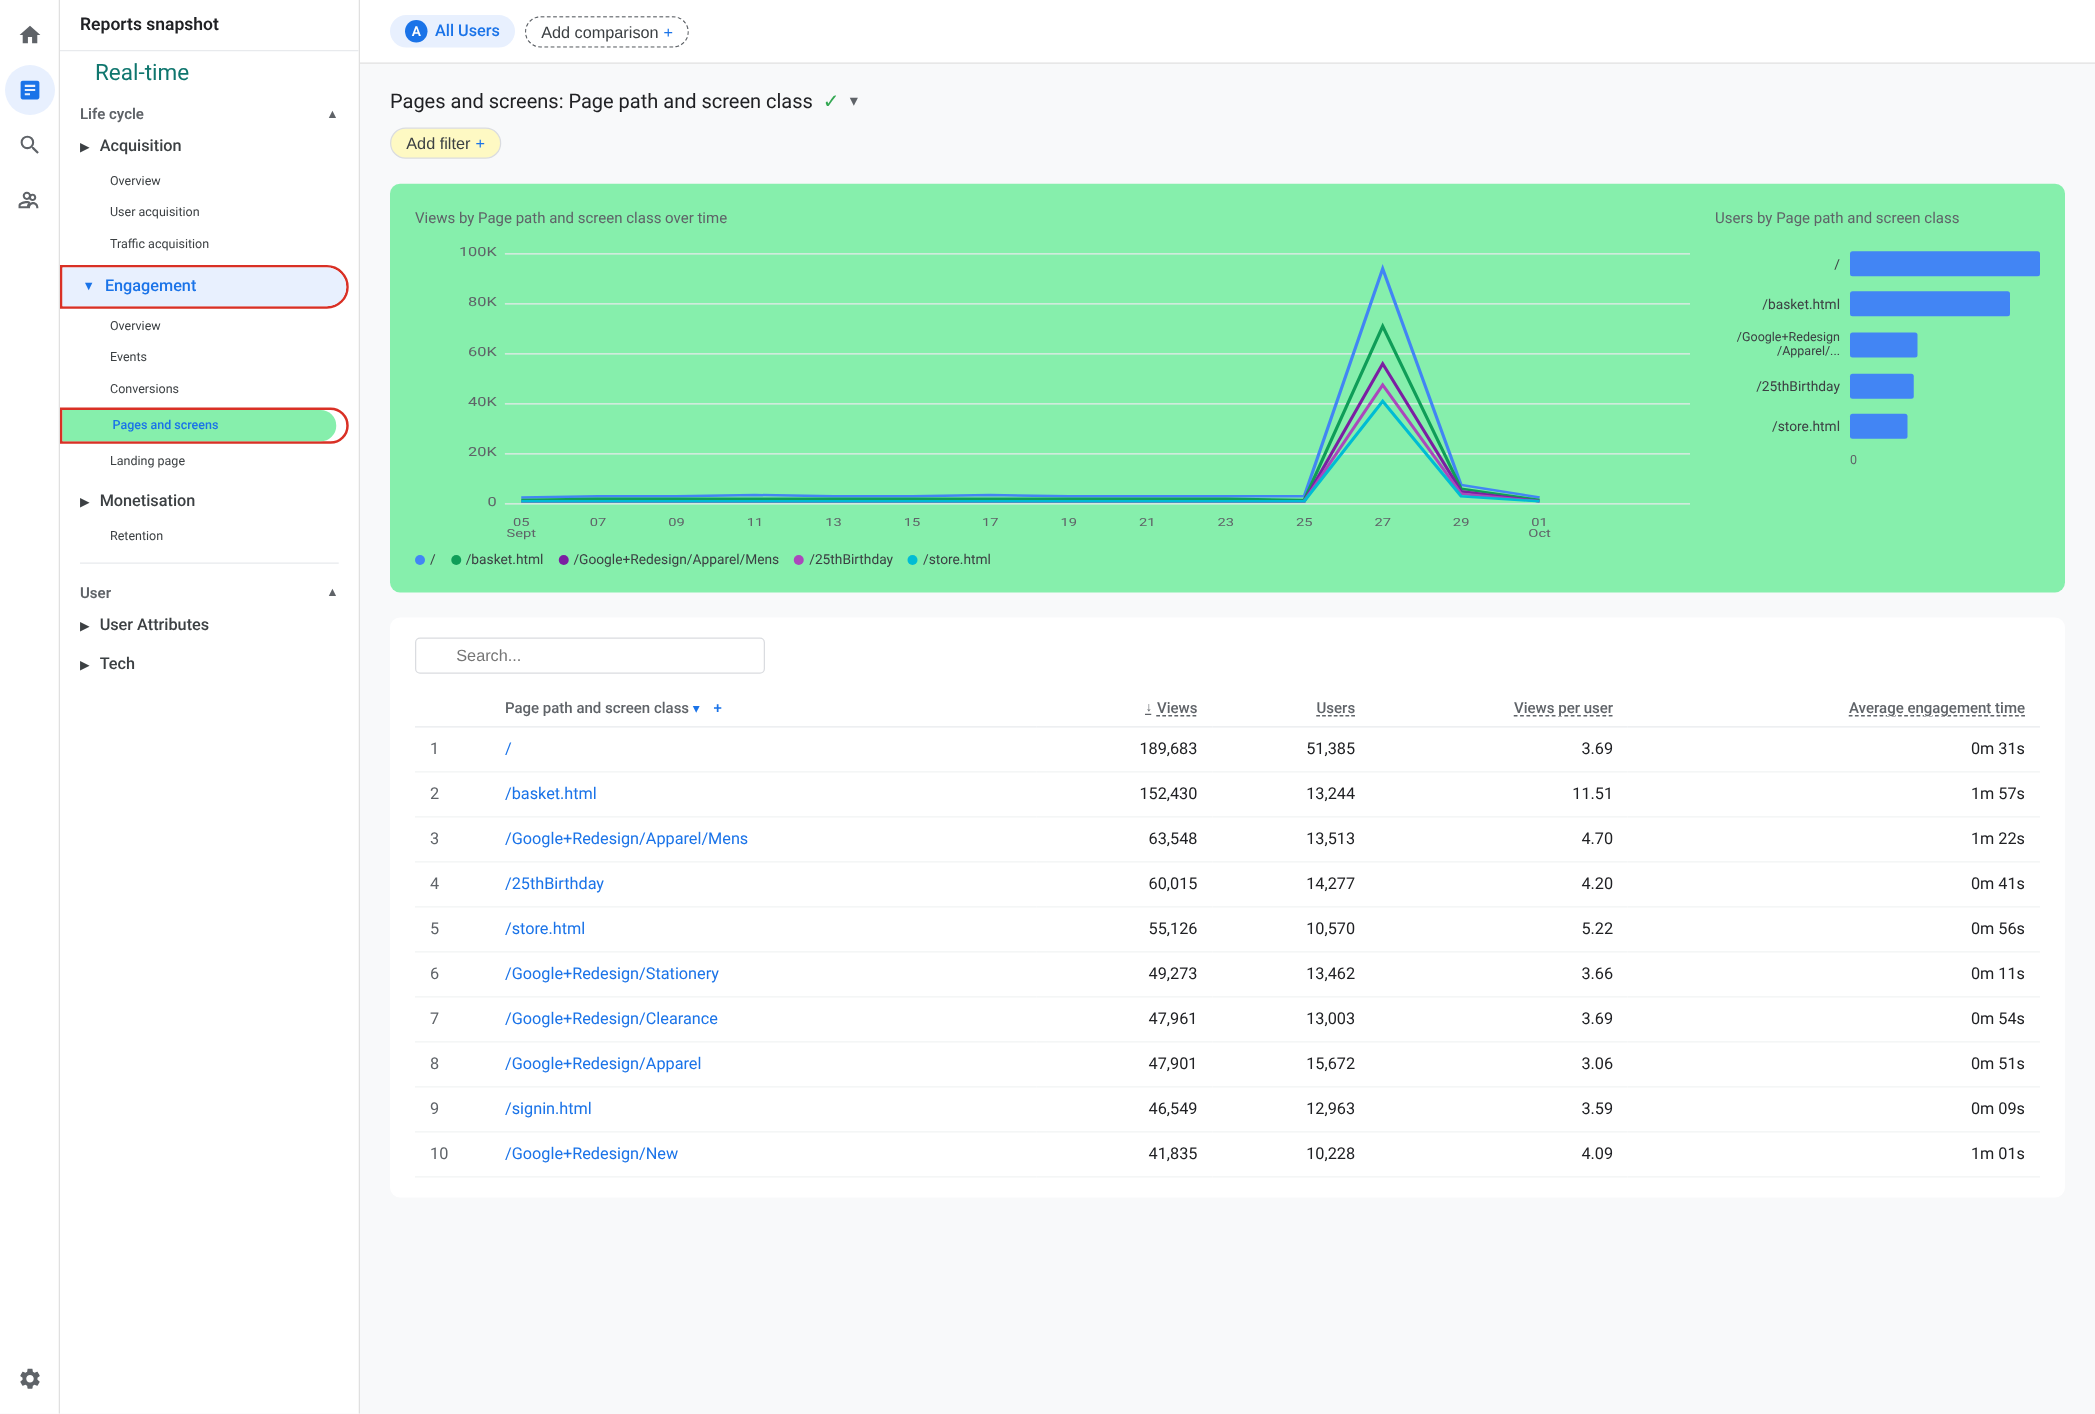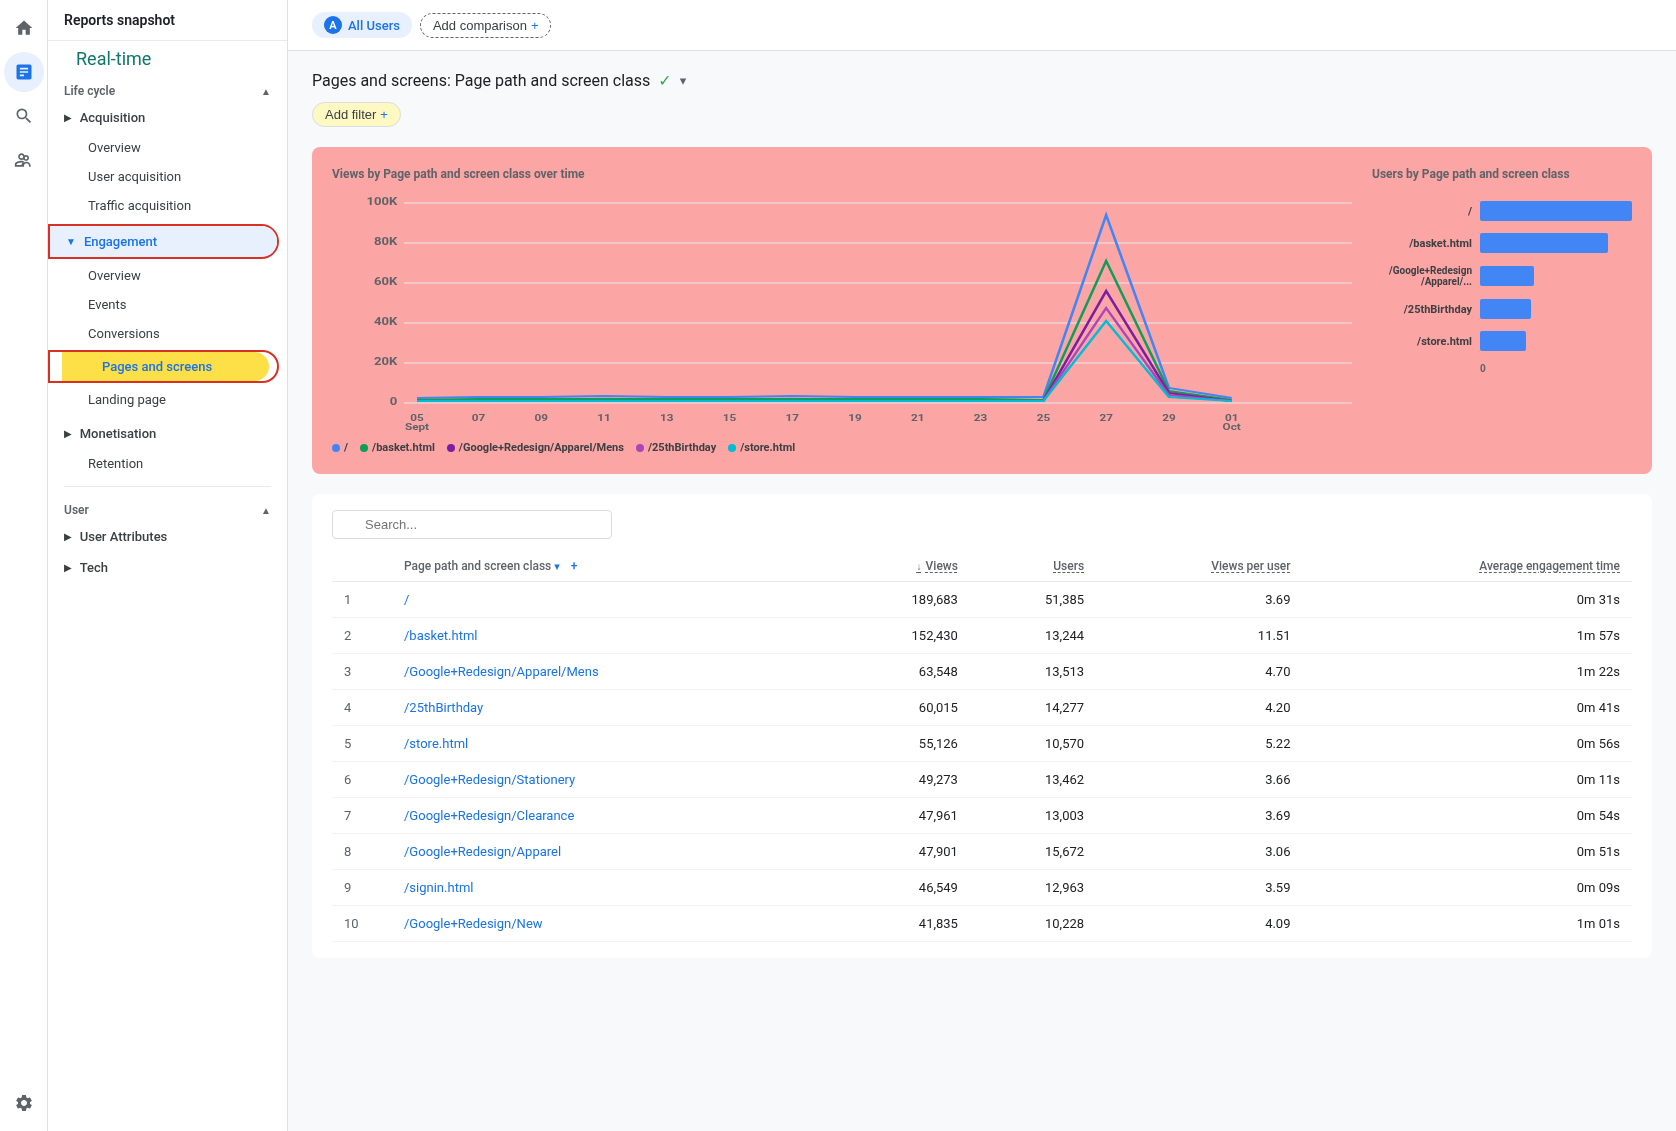--- a/index.html
+++ b/index.html
@@ -79,21 +79,21 @@
       padding: 7px 16px 7px 28px;
       cursor: pointer;
       font-size: 18px;
       color: #0f766e;
       border-radius: 0 20px 20px 0;
       margin-right: 8px;
     }
     .sidebar-sub-item {
       padding: 7px 16px 7px 40px;
       cursor: pointer;
-      font-size: 13px;
+      font-size: 10px;
       color: #3c4043;
       border-radius: 0 20px 20px 0;
       margin-right: 8px;
     }
     .sidebar-divider {
       height: 1px;
       background: #e8eaed;
       margin: 8px 16px;
     }
     .chevron { font-size: 10px; color: #5f6368; }
@@ -164,27 +164,26 @@
       border-radius: 16px;
       font-size: 13px;
       cursor: pointer;
       display: flex;
       align-items: center;
       gap: 4px;
     }
 
     
     .chart-section {
-      background: #fca5a5;
+      background: #86efac;
       border-radius: 8px;
       padding: 20px;
       margin-bottom: 20px;
       display: flex;
       gap: 20px;
-      font-weight: bold;
     }
     .chart-left {
       flex: 1;
     }
     .chart-right {
       width: 260px;
       flex-shrink: 0;
     }
     .chart-title {
       font-size: 12px;
@@ -402,21 +401,21 @@
     <span>Overview</span>
   </div>
   <div class="sidebar-sub-item">
     <span>Events</span>
   </div>
   <div class="sidebar-sub-item">
     <span>Conversions</span>
   </div>
 
   <div style="border: 2px solid #d93025; border-radius: 0 20px 20px 0; margin-right: 8px; margin-top:2px; margin-bottom:2px;">
-    <div class="sidebar-sub-item" style="background:#fde047; color:#1a73e8; font-weight:500; border-radius: 0 20px 20px 0; margin-left: 12px;">
+    <div class="sidebar-sub-item" style="background:#86efac; color:#1a73e8; font-weight:500; border-radius: 0 20px 20px 0;">
       <span>Pages and screens</span>
     </div>
   </div>
   <div class="sidebar-sub-item">
     <span>Landing page</span>
   </div>
 
   <div class="sidebar-item" style="padding-left:16px; font-weight:500; margin-top:4px;">
     <span style="font-size:10px;">▶</span>
     <span>Monetisation</span>

